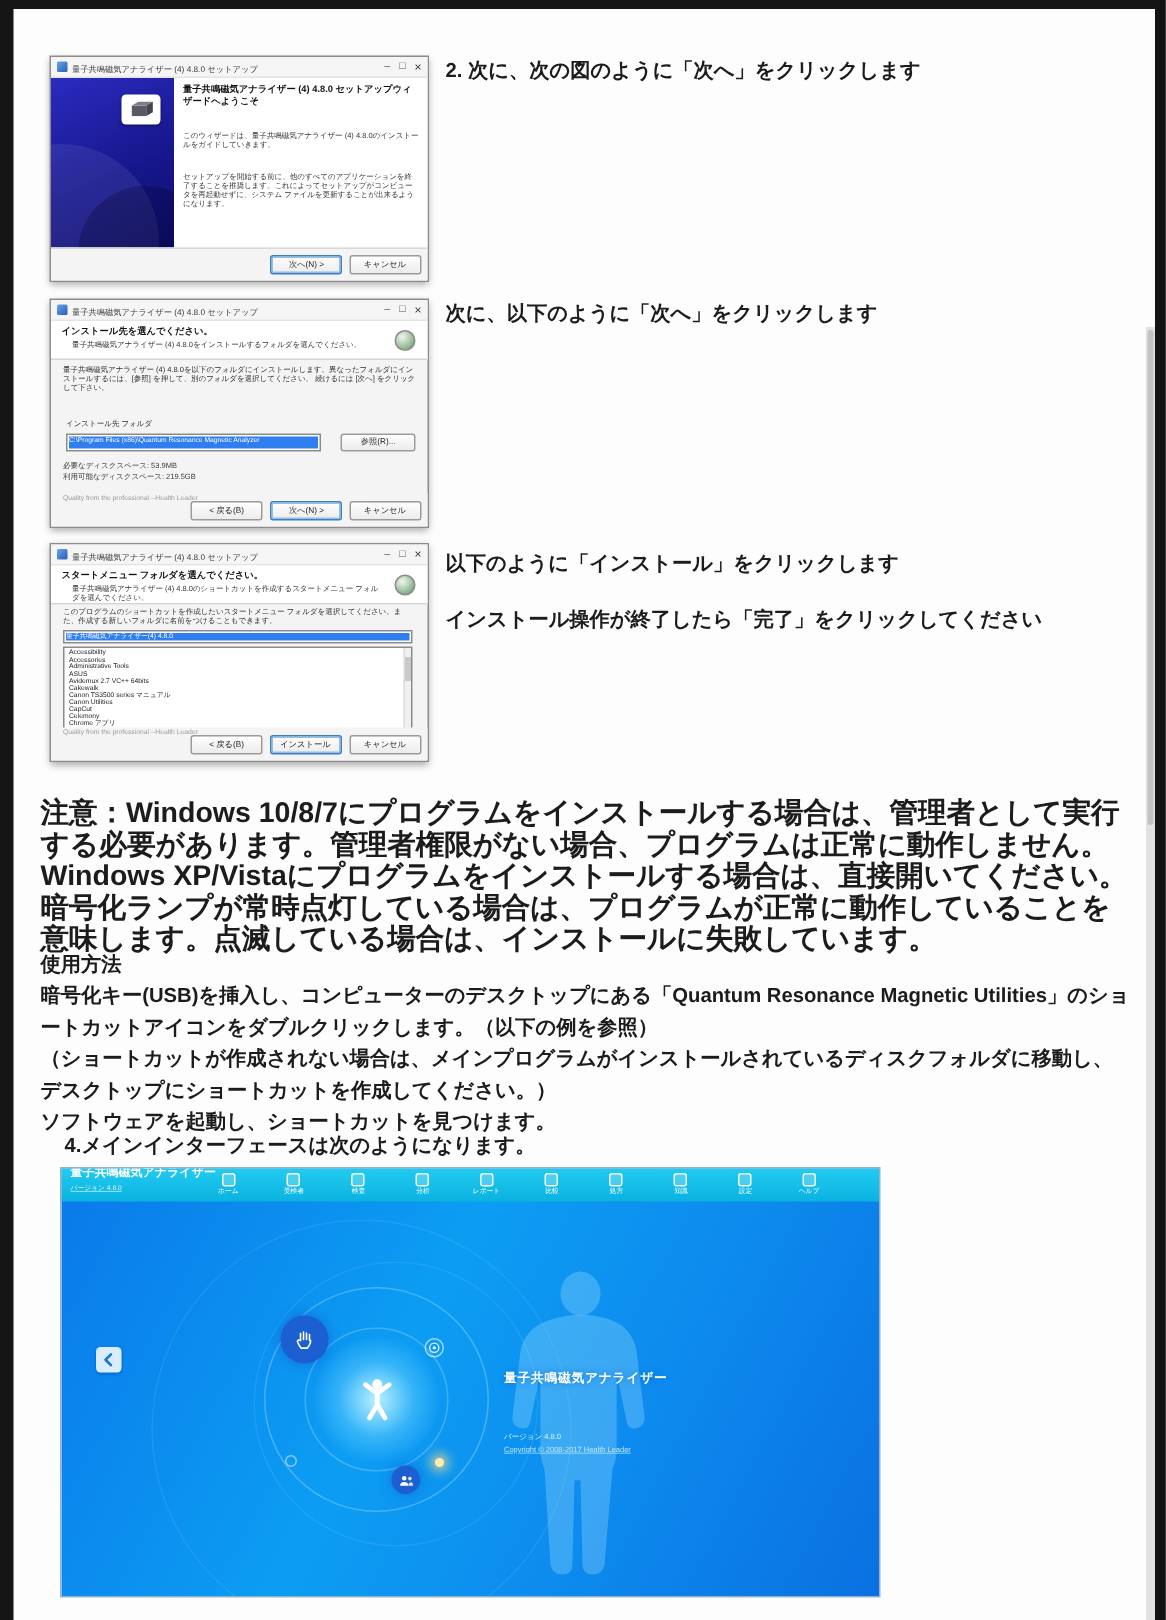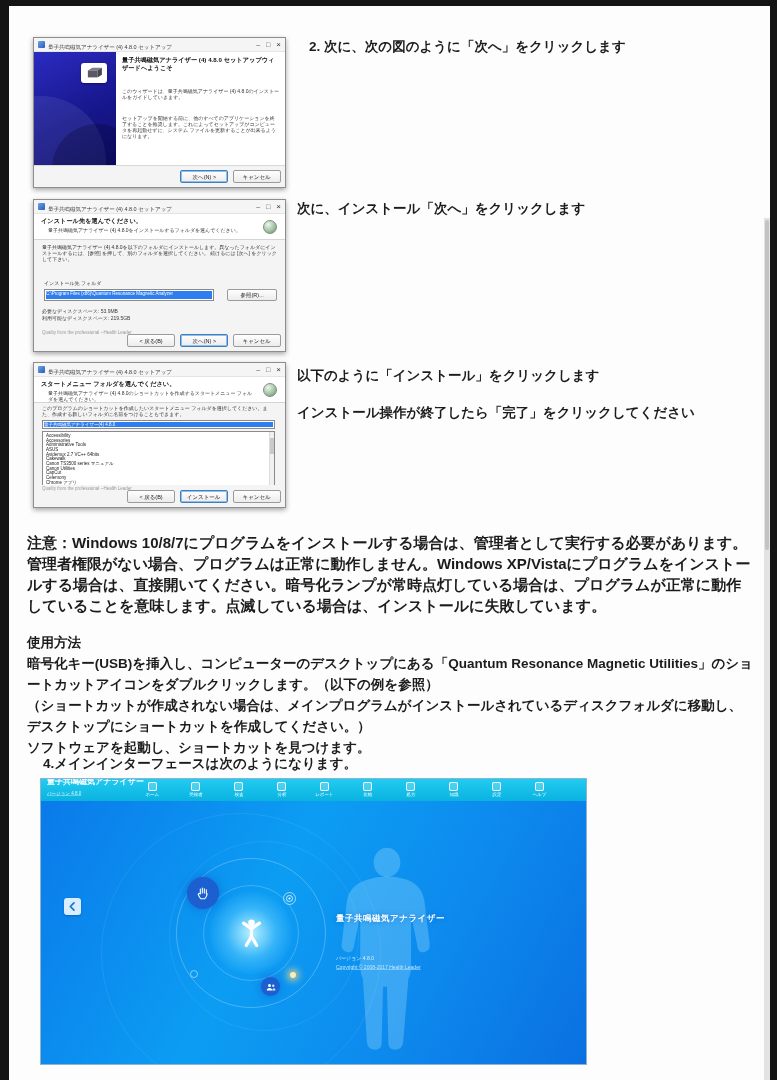--- a/index.html
+++ b/index.html
@@ -56,21 +56,21 @@
   .field .sel .s45{color:#fff;}
   .disk{position:absolute;left:8px;color:#3a3a3a;}
   .listbox{position:absolute;background:#fff;border:1px solid #8a8a8a;overflow:hidden;}
   .list-inner{position:absolute;left:3px;top:1px;color:#222;}
   .fold-item{font-size:10px;line-height:10.5px;white-space:nowrap;}
   .lb-scroll{position:absolute;right:0;top:0;bottom:0;width:5px;background:#f0f0f0;border-left:1px solid #ddd;}
   .lb-thumb{position:absolute;left:0;right:0;top:6px;height:16px;background:#c9c9c9;}
 
   
   .step{position:absolute;font-size:13.5px;font-weight:bold;color:#1c1c1c;white-space:nowrap;}
-  .notice{position:absolute;font-size:15px;font-weight:bold;color:#1c1c1c;line-height:21px;}
+  .notice{position:absolute;font-size:19px;font-weight:bold;color:#1c1c1c;line-height:21px;}
   .uline{font-size:13.5px;font-weight:bold;color:#1c1c1c;line-height:21px;}
 
   
   .app{position:absolute;left:31px;top:772px;width:547px;height:287px;border:1px solid #8fb3cf;background:linear-gradient(118deg,#0a79e9 0%,#0c9df3 42%,#0d8bee 68%,#0a70e1 100%);overflow:hidden;}
   .app-topbar{position:absolute;left:0;top:0;right:0;height:22px;background:linear-gradient(#22cbf0,#0ab2e0);display:flex;align-items:center;}
   .app-title-block{width:92px;padding-left:6px;color:#fff;}
   .app-title{font-size:8px;font-weight:bold;line-height:9px;white-space:nowrap;}
   .app-sub{display:inline-block;font-size:10px;transform:scale(.45);transform-origin:0 0;white-space:nowrap;color:rgba(255,255,255,.85);text-decoration:underline;}
   .toolbar{display:flex;gap:4px;}
   .tb-item{width:39px;display:flex;flex-direction:column;align-items:center;justify-content:center;color:#fff;}
@@ -271,22 +271,22 @@
         <span class="btn focus">
               <span class="bt">インストール</span>
             </span>
         <span class="btn">
               <span class="bt">キャンセル</span>
             </span>
       </div>
     </div>
   </div>
 
-  <div class="step" style="left:300px;top:32px;">2. 次に、次の図のように「次へ」をクリックします</div>
-  <div class="step" style="left:288px;top:194px;">次に、インストール「次へ」をクリックします</div>
+  <div class="step" style="left:288px;top:32px;">2. 次に、次の図のように「次へ」をクリックします</div>
+  <div class="step" style="left:288px;top:194px;">次に、以下のように「次へ」をクリックします</div>
   <div class="step" style="left:288px;top:398px;">インストール操作が終了したら「完了」をクリックしてください</div>
   <div class="step" style="left:288px;top:361px;">以下のように「インストール」をクリックします</div>
 
   <div class="notice" style="left:18px;top:526px;width:728px;">注意：Windows 10/8/7にプログラムをインストールする場合は、管理者として実行する必要があります。管理者権限がない場合、プログラムは正常に動作しません。Windows XP/Vistaにプログラムをインストールする場合は、直接開いてください。暗号化ランプが常時点灯している場合は、プログラムが正常に動作していることを意味します。点滅している場合は、インストールに失敗しています。</div>
 
   <div style="position:absolute;left:18px;top:626px;width:728px;">
     <div class="uline">使用方法</div>
     <div class="uline">暗号化キー(USB)を挿入し、コンピューターのデスクトップにある「Quantum Resonance Magnetic Utilities」のショートカットアイコンをダブルクリックします。（以下の例を参照）</div>
     <div class="uline">（ショートカットが作成されない場合は、メインプログラムがインストールされているディスクフォルダに移動し、デスクトップにショートカットを作成してください。）</div>
     <div class="uline">ソフトウェアを起動し、ショートカットを見つけます。</div>

